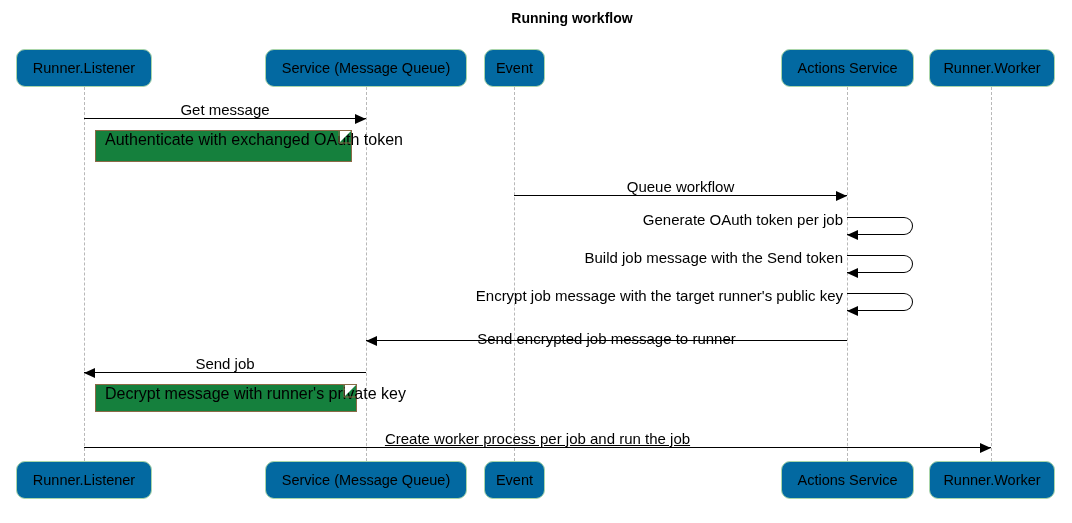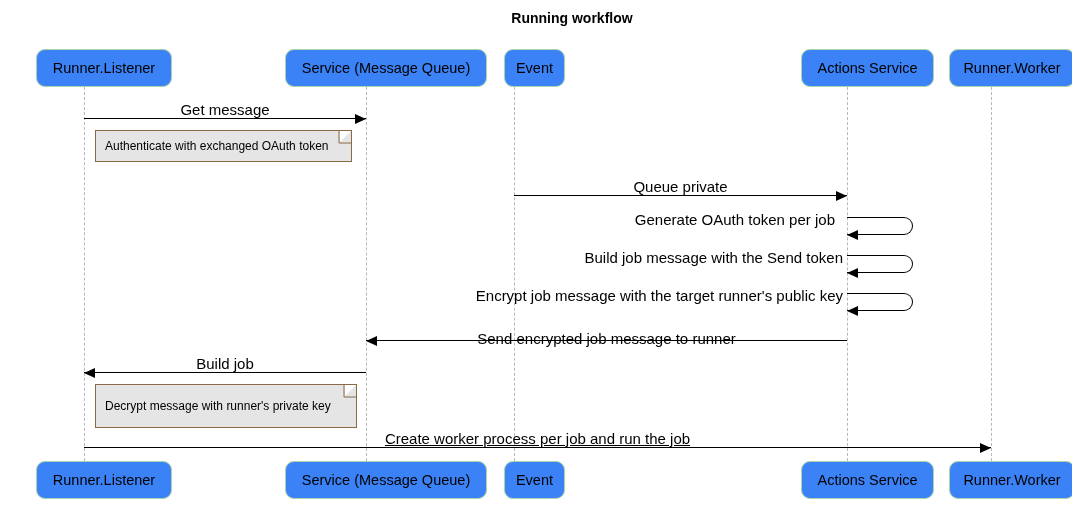--- a/index.html
+++ b/index.html
@@ -22,31 +22,30 @@
     width: 1072px;
     text-align: center;
     font-size: 14px;
     font-weight: bold;
     color: #000000;
     padding-left: 36px;
   }
   .participant {
     position: absolute;
     box-sizing: border-box;
-    background: #3b82f6;
+    background: #0369a1;
     border: 1px solid #a9d5a9;
     border-radius: 9px;
     color: #000000;
     font-size: 14.5px;
     display: flex;
     align-items: center;
     justify-content: center;
     white-space: nowrap;
     height: 38px;
-    margin-left: 20px;
   }
   .lifeline {
     position: absolute;
     width: 0;
     border-left: 1px dashed #b8b8b8;
   }
   .msg-line {
     position: absolute;
     height: 0;
     border-top: 1.2px solid #000000;
@@ -79,26 +78,25 @@
     box-sizing: border-box;
     border: 1.2px solid #000000;
     border-left: none;
     border-top-right-radius: 11px;
     border-bottom-right-radius: 11px;
     background: transparent;
   }
   .note {
     position: absolute;
     box-sizing: border-box;
-    background: #e5e5e5;
+    background: #15803d;
     border: 1px solid #8a6a46;
     color: #000000;
-    font-size: 12px;
+    font-size: 16px;
     display: flex;
-    align-items: center;
     padding-left: 9px;
     white-space: nowrap;
   }
   .note-fold {
     position: absolute;
     width: 0;
     height: 0;
     border-left: 11px solid #ffffff;
     border-bottom: 11px solid transparent;
     top: 0;
@@ -153,47 +151,47 @@
         <span>Actions Service</span>
       </div>
       <div class="participant" style="left: 929px; width: 126px; top: 461px;">
         <span>Runner.Worker</span>
       </div>
       <div class="msg-line" style="left: 84px; top: 118px; width: 282px;"></div>
       <div class="arrowhead right" style="top: 113.5px; left: 355px;"></div>
       <div class="msg-label center" style="left: 84px; width: 282px; top: 101px;">Get message</div>
       <div class="msg-line" style="left: 514px; top: 195px; width: 333px;"></div>
       <div class="arrowhead right" style="top: 190.5px; left: 836px;"></div>
-      <div class="msg-label center" style="left: 514px; width: 333px; top: 178px;">Queue private</div>
+      <div class="msg-label center" style="left: 514px; width: 333px; top: 178px;">Queue workflow</div>
       <div class="selfloop" style="left: 847px; top: 217px; width: 66px; height: 18px;"></div>
       <div class="arrowhead left" style="left: 847px; top: 230px;"></div>
-      <div class="msg-label right" style="right: 237px; top: 211px;">Generate OAuth token per job</div>
+      <div class="msg-label right" style="right: 229px; top: 211px;">Generate OAuth token per job</div>
       <div class="selfloop" style="left: 847px; top: 255px; width: 66px; height: 18px;"></div>
       <div class="arrowhead left" style="left: 847px; top: 268px;"></div>
       <div class="msg-label right" style="right: 229px; top: 249px;">Build job message with the Send token</div>
       <div class="selfloop" style="left: 847px; top: 293px; width: 66px; height: 18px;"></div>
       <div class="arrowhead left" style="left: 847px; top: 306px;"></div>
       <div class="msg-label right" style="right: 229px; top: 287px; text-align: center;">Encrypt job message with the target runner's public key</div>
       <div class="msg-line" style="left: 366px; top: 340px; width: 481px;"></div>
       <div class="arrowhead left" style="top: 335.5px; left: 366px;"></div>
       <div class="msg-label center" style="left: 366px; width: 481px; top: 323px; margin-top: 7px;">Send encrypted job message to runner</div>
       <div class="msg-line" style="left: 84px; top: 372px; width: 282px;"></div>
       <div class="arrowhead left" style="top: 367.5px; left: 84px;"></div>
-      <div class="msg-label center" style="left: 84px; width: 282px; top: 355px;">Build job</div>
+      <div class="msg-label center" style="left: 84px; width: 282px; top: 355px;">Send job</div>
       <div class="msg-line" style="left: 84px; top: 447px; width: 907px;"></div>
       <div class="arrowhead right" style="top: 442.5px; left: 980px;"></div>
       <div class="msg-label center" style="left: 84px; width: 907px; top: 430px; text-decoration: underline;">Create worker process per job and run the job</div>
       <div class="note" style="left: 95px; top: 130px; width: 257px; height: 32px;">
         <span>Authenticate with exchanged OAuth token</span>
         <div class="note-fold"></div>
         <svg class="note-fold-edge" viewBox="0 0 15 15">
           <path d="M 3 0 L 3 12 L 15 12" fill="none" stroke="#8a6a46" stroke-width="1"></path>
         </svg>
       </div>
-      <div class="note" style="left: 95px; top: 384px; width: 262px; height: 44px;">
+      <div class="note" style="left: 95px; top: 384px; width: 262px; height: 28px;">
         <span>Decrypt message with runner's private key</span>
         <div class="note-fold"></div>
         <svg class="note-fold-edge" viewBox="0 0 15 15">
           <path d="M 3 0 L 3 12 L 15 12" fill="none" stroke="#8a6a46" stroke-width="1"></path>
         </svg>
       </div>
     </div>
 </div>
 
 </body></html>

